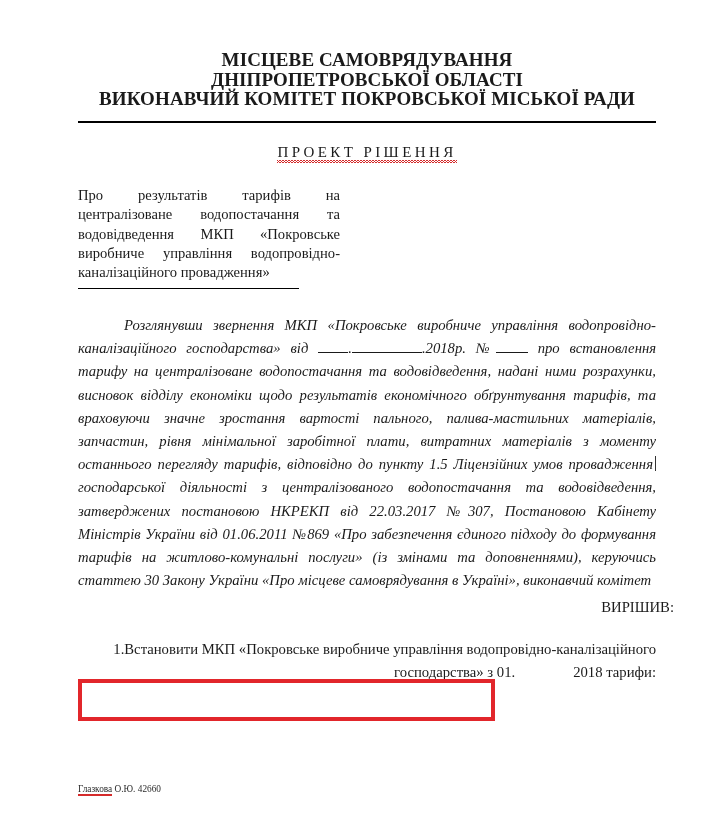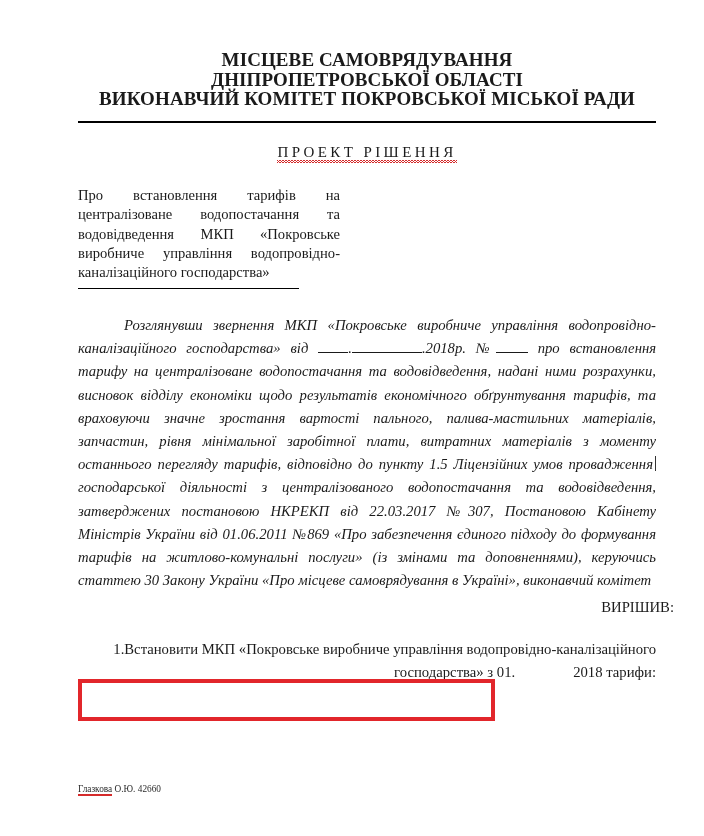--- a/index.html
+++ b/index.html
@@ -211,25 +211,25 @@
     <div>ВИКОНАВЧИЙ КОМІТЕТ ПОКРОВСЬКОЇ МІСЬКОЇ РАДИ</div>
   </div>
 
   <div class="rule-top"></div>
 
   <div class="doc-title">
     <span class="squiggle">ПРОЕКТ РІШЕННЯ</span>
   </div>
 
   <div class="subject">
-    <span>Про встановлення тарифів на</span>
+    <span>Про результатів тарифів на</span>
     <span>централізоване водопостачання та</span>
     <span>водовідведення МКП «Покровське</span>
     <span>виробниче управління водопровідно-</span>
-    <span>каналізаційного господарства»</span>
+    <span>каналізаційного провадження»</span>
   </div>
   <div class="rule-subject"></div>
 
   <div class="body-text">
     <p class="indent"><span>Розглянувши звернення МКП «Покровське виробниче управління водопровідно-каналізаційного господарства» від</span>
       <span class="blank-s"></span>.<span class="blank-m"></span><span>.2018р.</span>
       <span>№</span><span class="blank-n"></span>
       <span>про встановлення тарифу на централізоване водопостачання та водовідведення, надані ними розрахунки, висновок відділу економіки щодо результатів економічного обґрунтування тарифів, та враховуючи значне зростання вартості пального, палива-мастильних матеріалів, запчастин, рівня мінімальної заробітної плати, витратних матеріалів з моменту останнього перегляду тарифів, відповідно до пункту 1.5 Ліцензійних умов провадження</span><span class="caret"></span>
       <span>господарської діяльності з централізованого водопостачання та водовідведення, затверджених постановою НКРЕКП від 22.03.2017 №307, Постановою Кабінету Міністрів України від 01.06.2011 №869 «Про забезпечення єдиного підходу до формування тарифів на житлово-комунальні послуги» (із змінами та доповненнями), керуючись статтею 30 Закону України «Про місцеве самоврядування в Україні», виконавчий комітет</span></p>
   </div>

